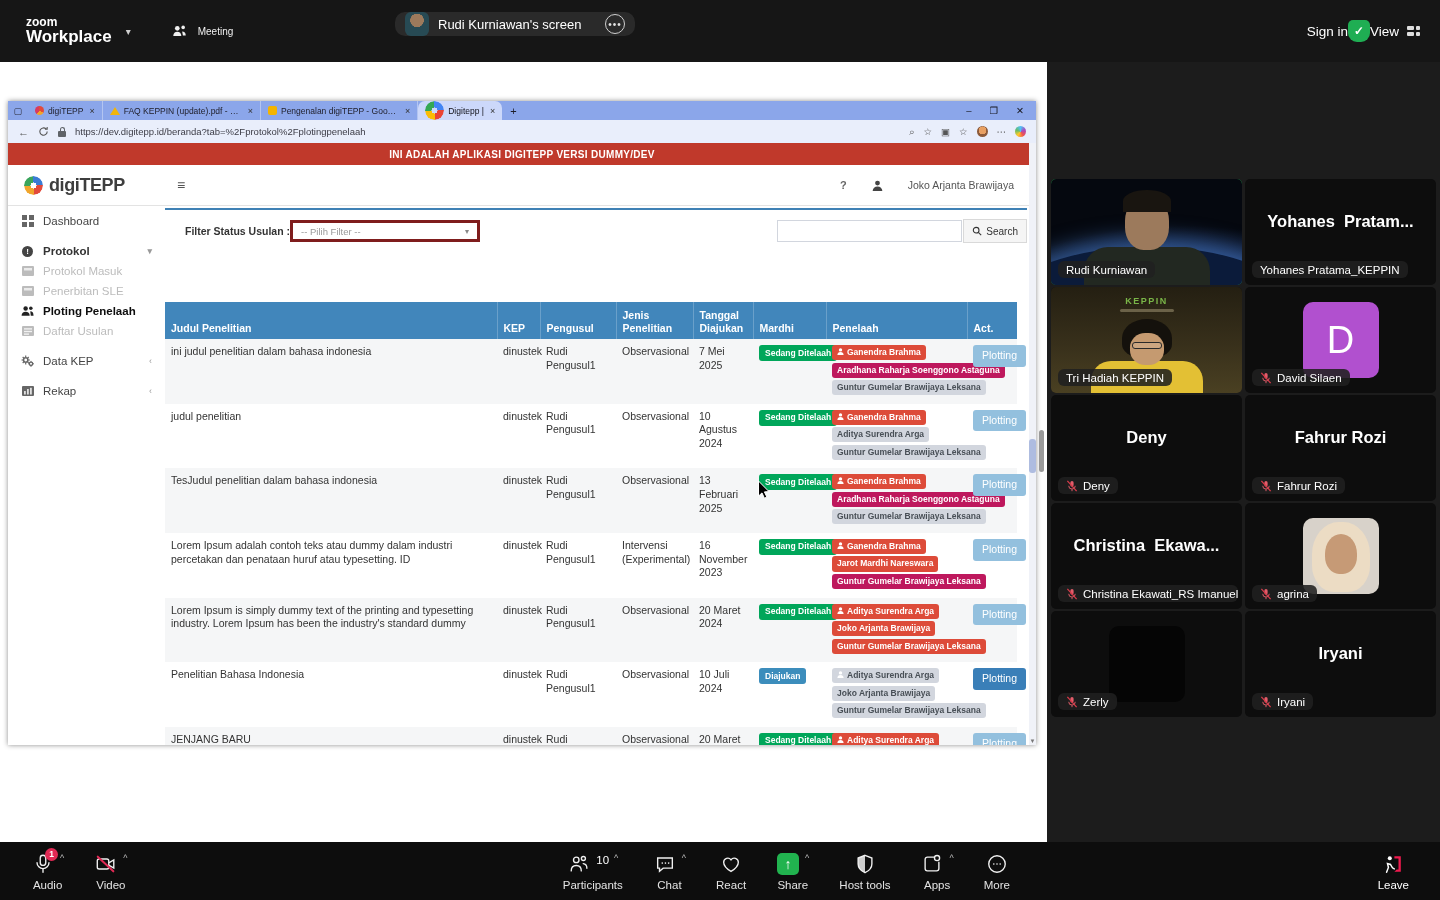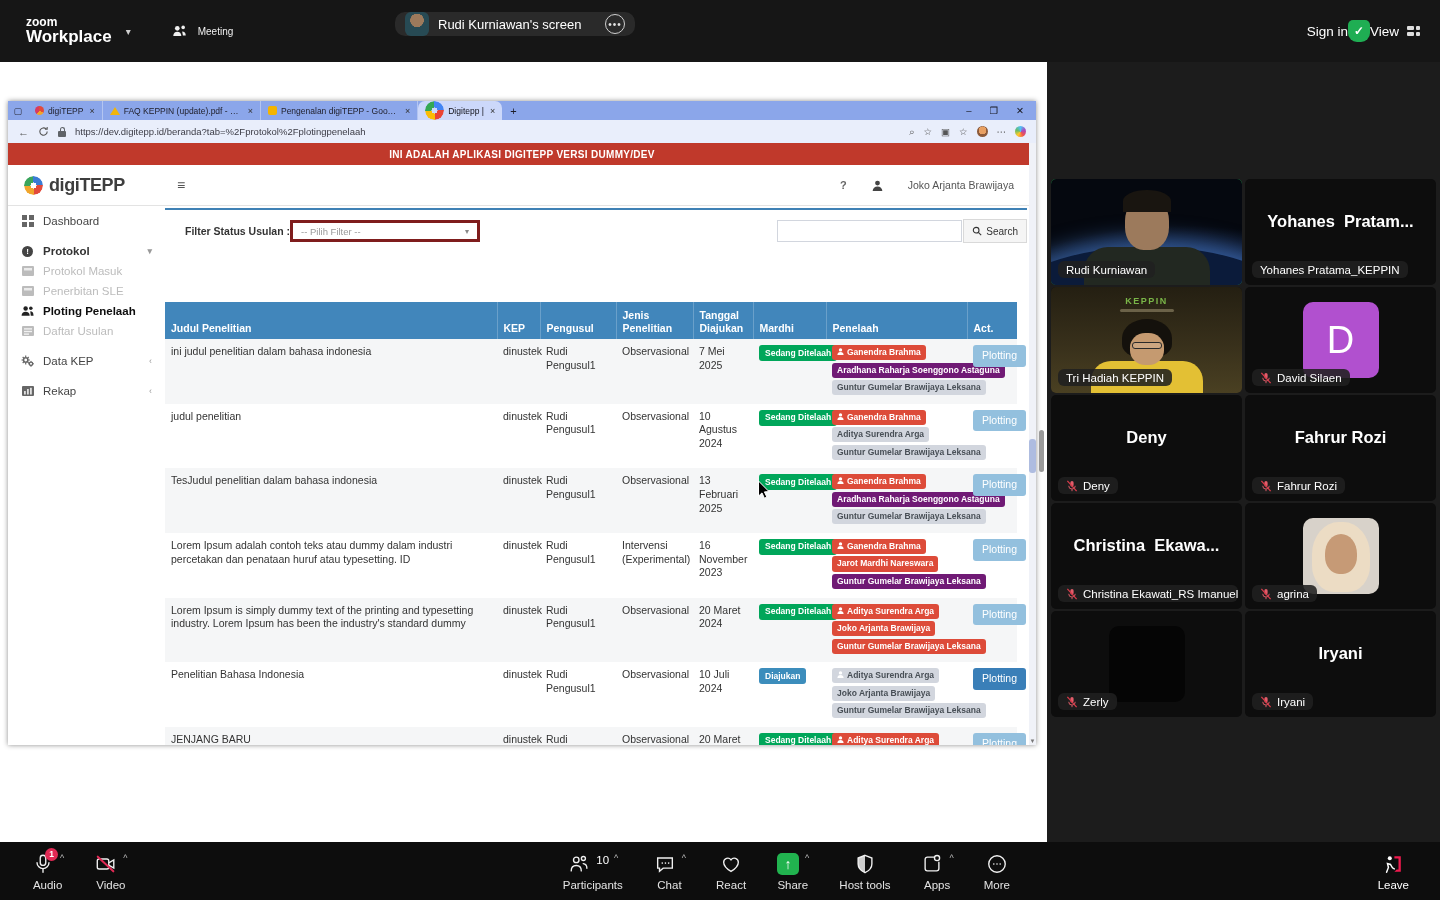--- a/index.html
+++ b/index.html
@@ -83,21 +83,21 @@
 .sbtn{height:24px;border:1px solid #d9d9d9;background:#f5f5f5;font-size:10px;color:#333;display:flex;align-items:center;gap:4px;padding:0 8px;margin-left:1px}
 
 table{border-collapse:collapse;margin-top:58px;width:852px;table-layout:fixed}
 thead th{background:#4186bb;color:#fff;font-size:10.5px;text-align:left;padding:4px 6px;height:37px;vertical-align:bottom;border-right:1px solid rgba(255,255,255,.22);font-weight:bold;line-height:1.25}
 tbody td{font-size:10.5px;color:#333;padding:6px 6px;vertical-align:top;height:48px;line-height:1.3}
 tbody tr.odd td{background:#f5f6f7}
 tbody tr.even td{background:#fff}
 .st{font-size:8.5px;font-weight:bold;color:#fff;border-radius:3px;padding:2.5px 6px;display:inline-block;white-space:nowrap}
 .st.green{background:#00a65a}.st.blue{background:#3c8dbc}
 .pb{font-size:8.5px;font-weight:bold;border-radius:3px;padding:2px 5px;display:inline-flex;align-items:center;gap:3px;margin-bottom:2.5px;white-space:nowrap}
-.pb.red{background:#dd4b39;color:#fff}.pb.green{background:#701a75;color:#fff}.pb.gray{background:#d2d6de;color:#484f56}
+.pb.red{background:#dd4b39;color:#fff}.pb.green{background:#be185d;color:#fff}.pb.gray{background:#d2d6de;color:#484f56}
 .pcol{display:flex;flex-direction:column;align-items:flex-start}
 .plot-btn{font-size:10.5px;color:#fff;border-radius:3px;padding:4px 9px;display:inline-block}
 .plot-btn.light{background:#93c0de}.plot-btn.solid{background:#3a7fb8}
 
 .pg-scroll{position:absolute;right:0;top:0;bottom:0;width:7px;background:#f0f2f8}
 .pg-thumb{position:absolute;right:0;width:7px;top:296px;height:34px;background:#aebce0;border-radius:3px}
 .pg-arrow{position:absolute;right:0;bottom:1px;width:7px;text-align:center;font-size:6px;color:#777}
 .sa-thumb{position:absolute;left:1039px;top:368px;width:5px;height:42px;background:#9a9a9a;border-radius:3px}
 #cursor{position:absolute;left:757px;top:418px;z-index:40}
 

